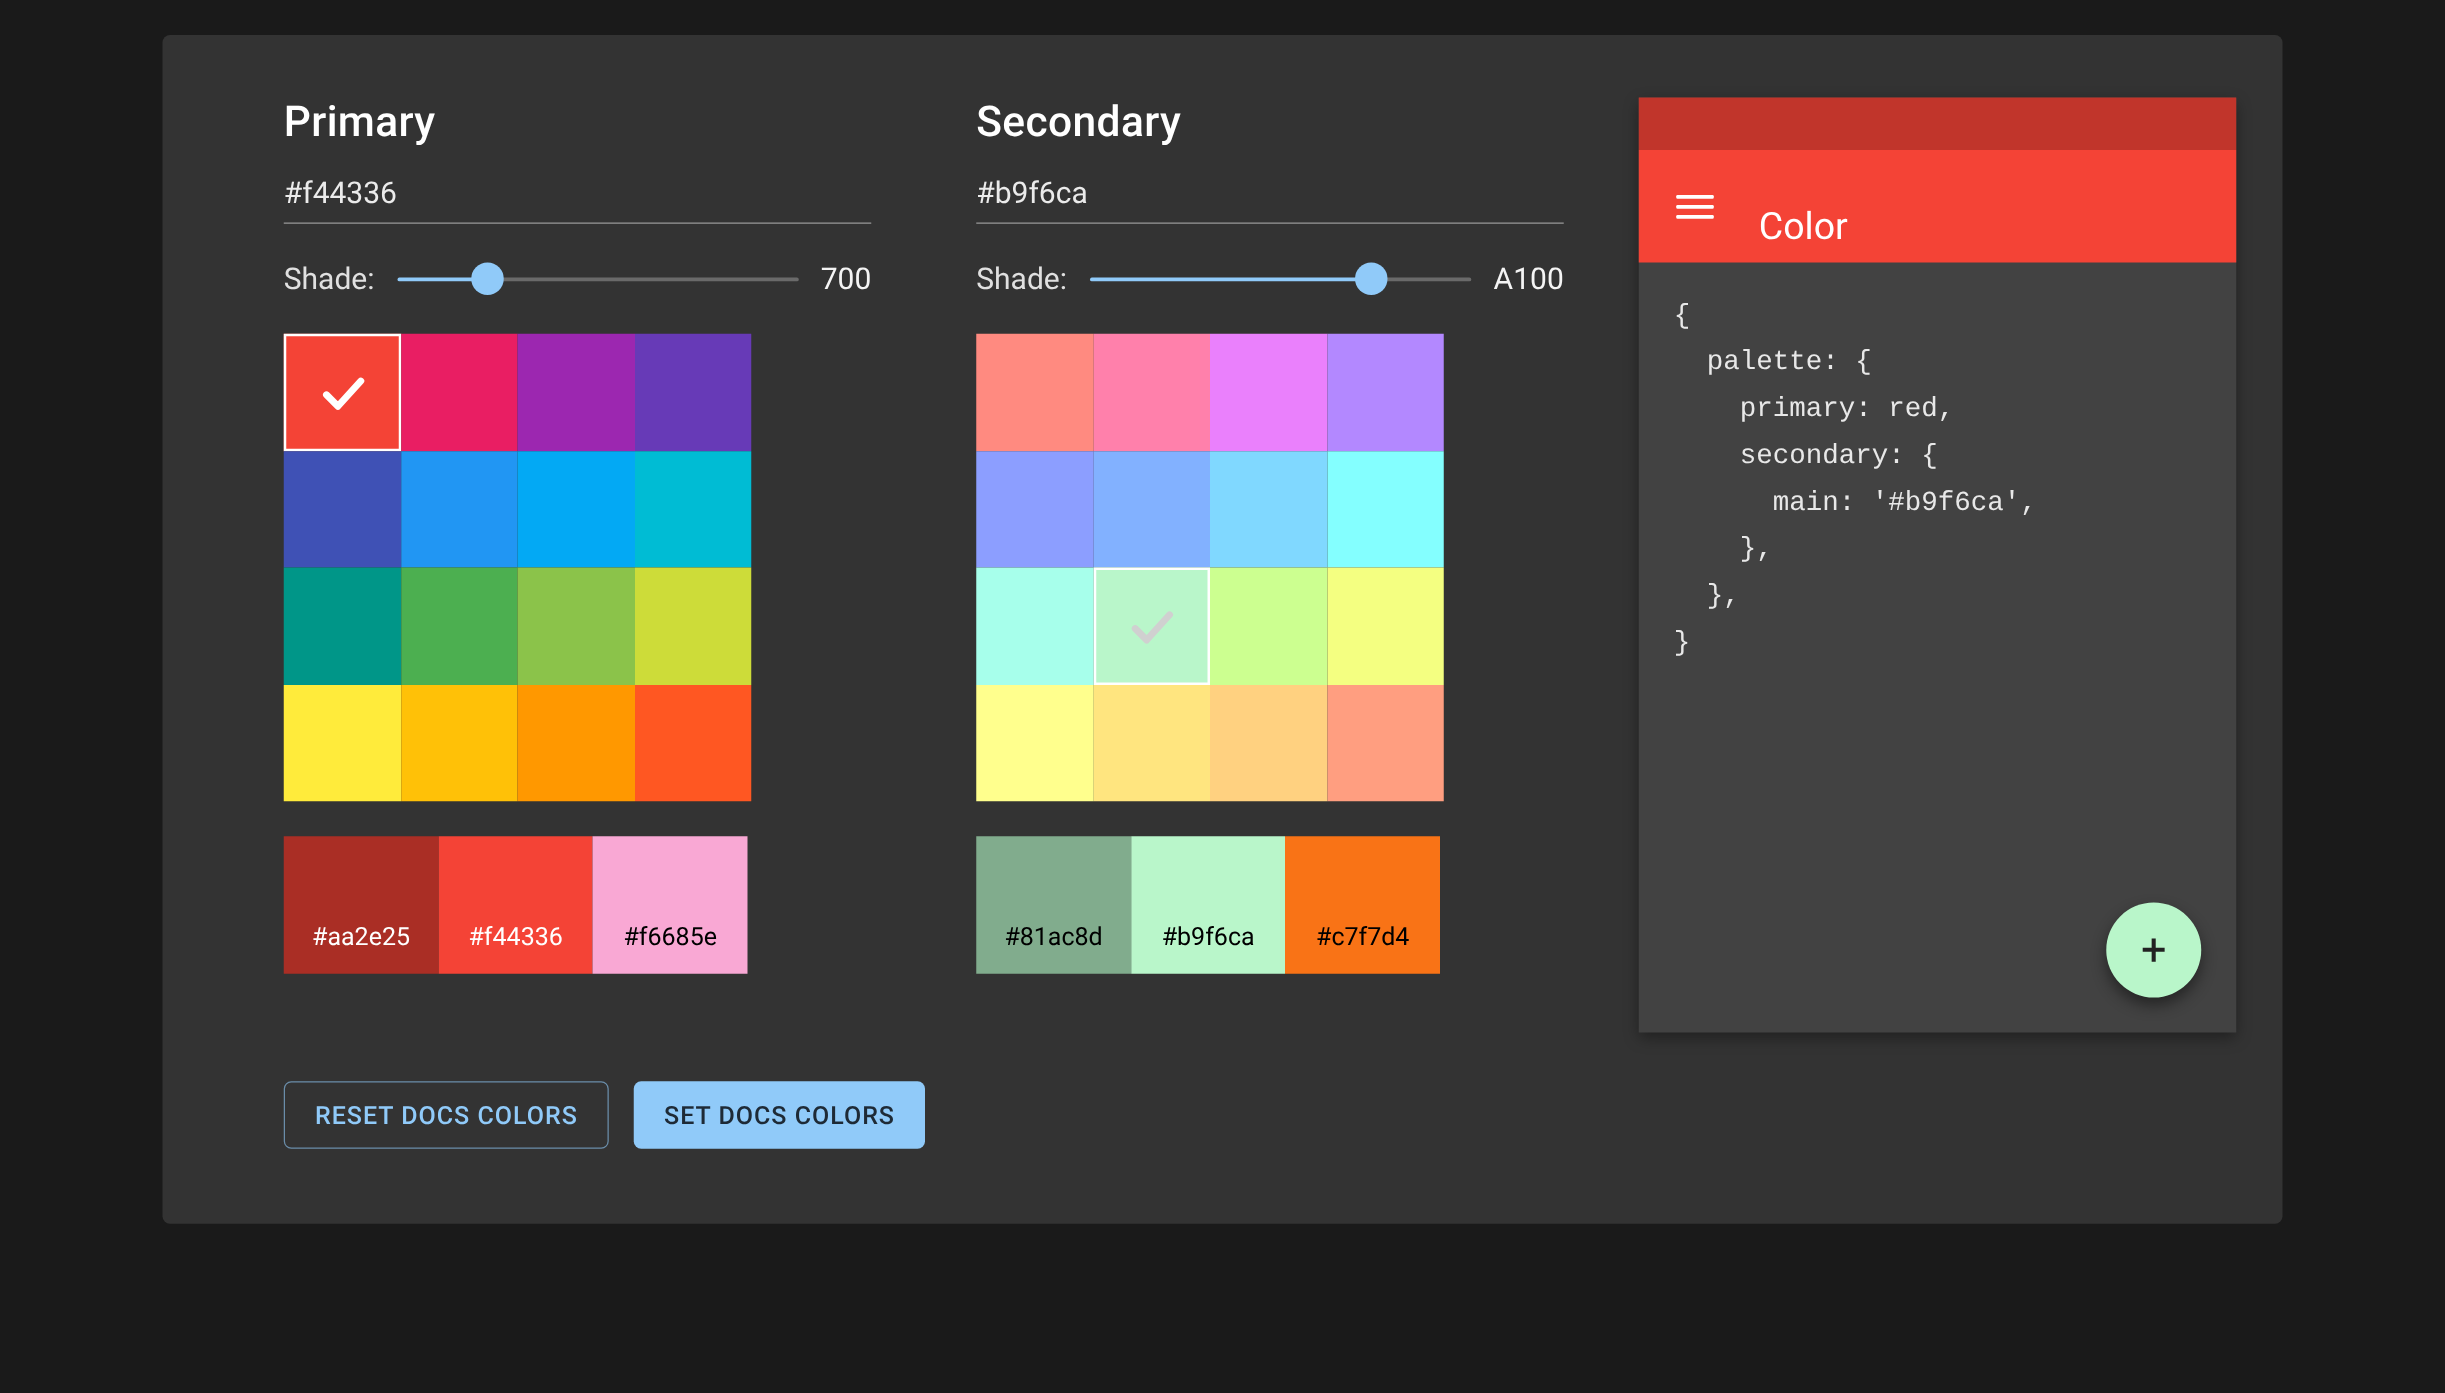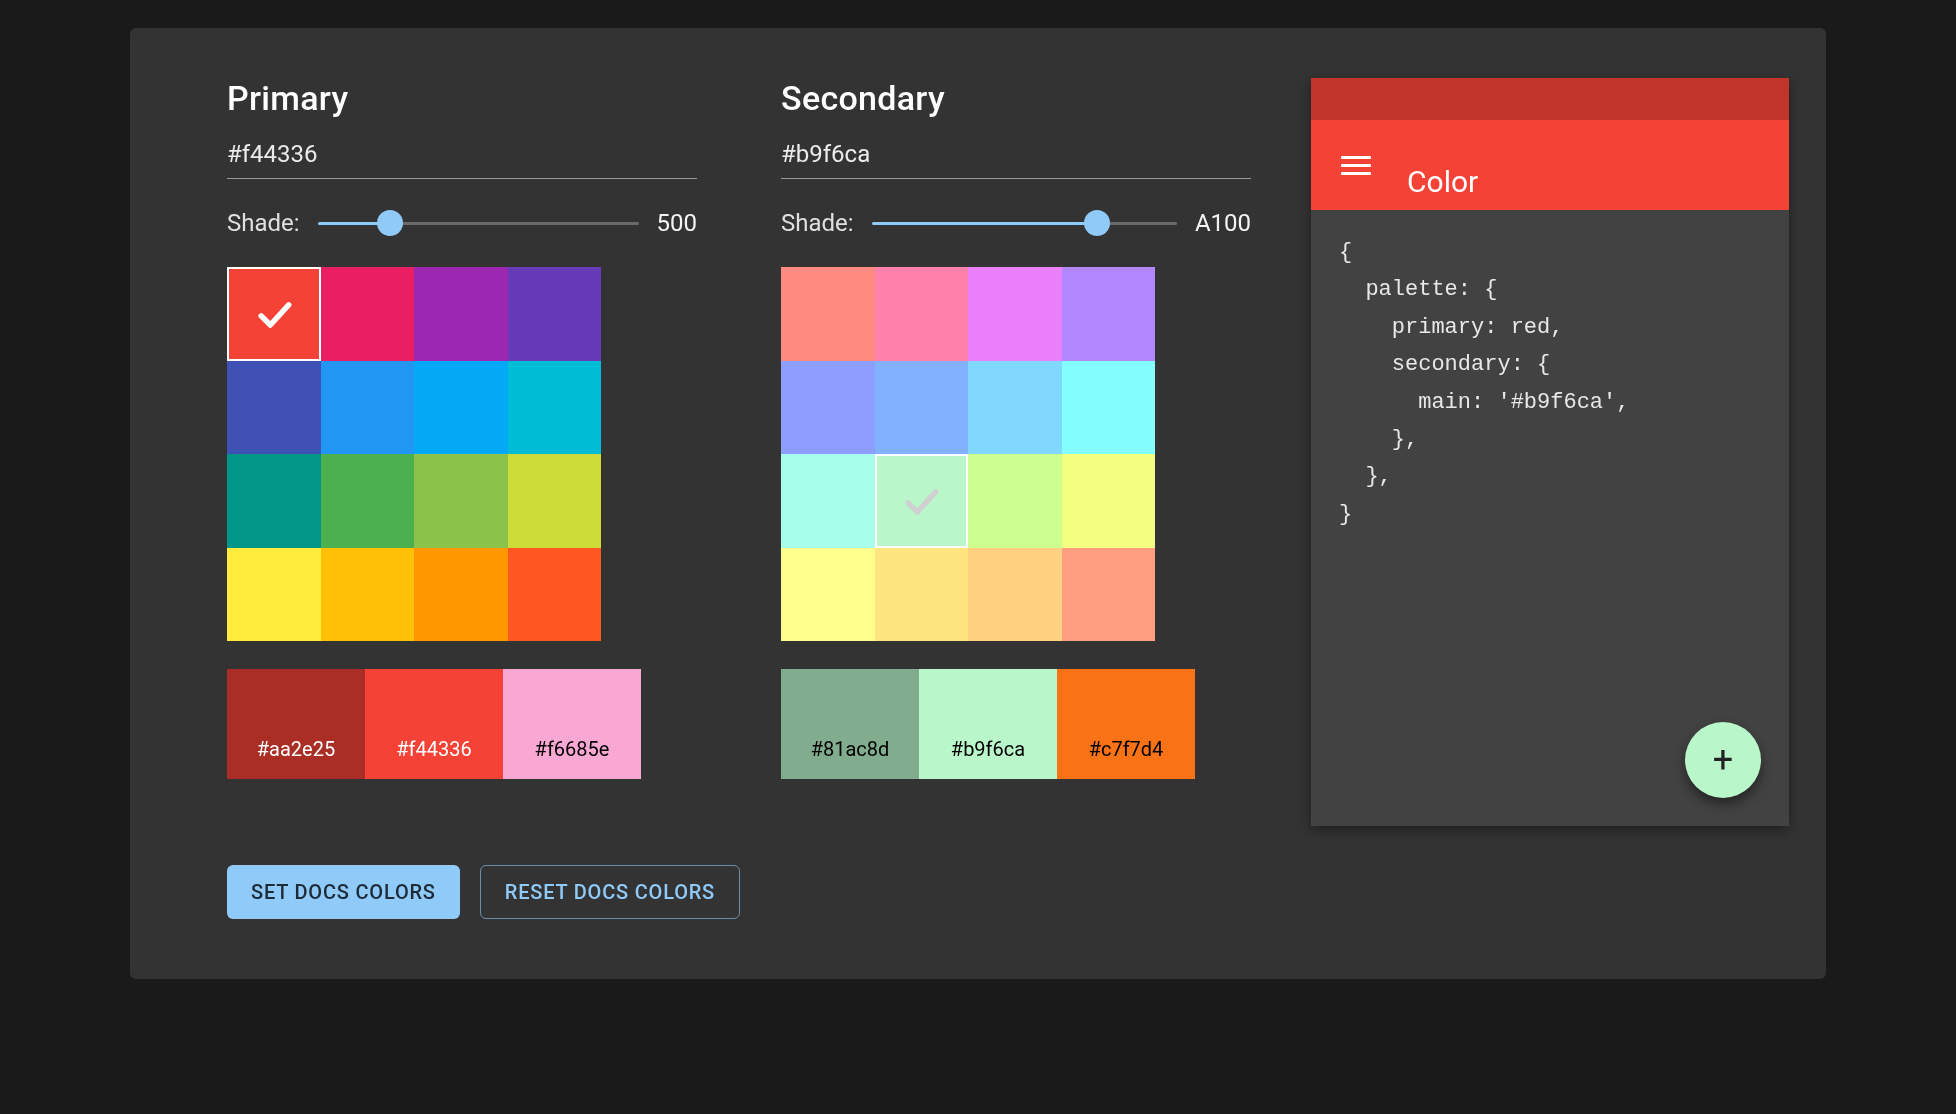--- a/index.html
+++ b/index.html
@@ -84,21 +84,21 @@
 .swatch.selected { outline: 2px solid #fff; outline-offset: -2px; }
 .check-icon {
   position: absolute;
   top: 50%; left: 50%;
   transform: translate(-50%, -50%);
   width: 44px; height: 44px;
 }
 .check-icon svg { width:100%; height:100%; }
 .shades-row {
   display: flex;
-  width: 414px;
+  width: 371px;
   height: 110px;
   margin-top: 28px;
 }
 .shade-box {
   flex: 1;
   display: flex;
   align-items: flex-end;
   justify-content: center;
   padding-bottom: 18px;
   font-size: 20px;
@@ -190,21 +190,21 @@
 
   <div class="left-column">
     <div style="display:flex; gap:84px;">
 
       <div class="palette-col">
         <h2 class="title">Primary</h2>
         <input class="hex-input" type="text" value="#f44336" style="">
         <div class="shade-row">
           <span class="shade-label">Shade:</span>
           <input class="slider" type="range" min="0" max="100" id="primary-slider" value="20" style="background: linear-gradient(to right, rgb(144, 202, 249) 0%, rgb(144, 202, 249) 20%, rgb(106, 106, 106) 20%, rgb(106, 106, 106) 100%);">
-          <span class="shade-value">500</span>
+          <span class="shade-value">700</span>
         </div>
         <div class="swatch-grid" id="primary-grid">
             <div class="swatch selected" style="background: rgb(244, 67, 54);">
               <span class="check-icon"><svg viewBox="0 0 24 24">
                   <path fill="none" stroke="#ffffff" stroke-width="3" stroke-linecap="round" stroke-linejoin="round" d="M5 13 L10 18 L20 7"></path>
                 </svg></span>
             </div>
             <div class="swatch" style="background: rgb(233, 30, 99);"></div>
             <div class="swatch" style="background: rgb(156, 39, 176);"></div>
             <div class="swatch" style="background: rgb(103, 58, 183);"></div>
@@ -261,22 +261,22 @@
         <div class="shades-row" id="secondary-tints">
             <div class="shade-box" style="background: rgb(129, 172, 141); color: rgb(0, 0, 0);">#81ac8d</div>
             <div class="shade-box" style="background: rgb(185, 246, 202); color: rgb(0, 0, 0);">#b9f6ca</div>
             <div class="shade-box" style="background: #f97316; color: rgb(0, 0, 0);">#c7f7d4</div>
           </div>
       </div>
 
     </div>
 
     <div class="buttons-row">
+      <button class="btn btn-outlined">Reset Docs Colors</button>
       <button class="btn btn-primary">Set Docs Colors</button>
-      <button class="btn btn-outlined">Reset Docs Colors</button>
     </div>
   </div>
 
   <div class="preview-card">
     <div class="preview-status" id="preview-status" style="background: rgb(193, 53, 43);"></div>
     <div class="preview-appbar" id="preview-appbar" style="background: rgb(244, 67, 54);">
       <div class="menu-icon">
         <span></span>
           <span></span>
           <span></span>

